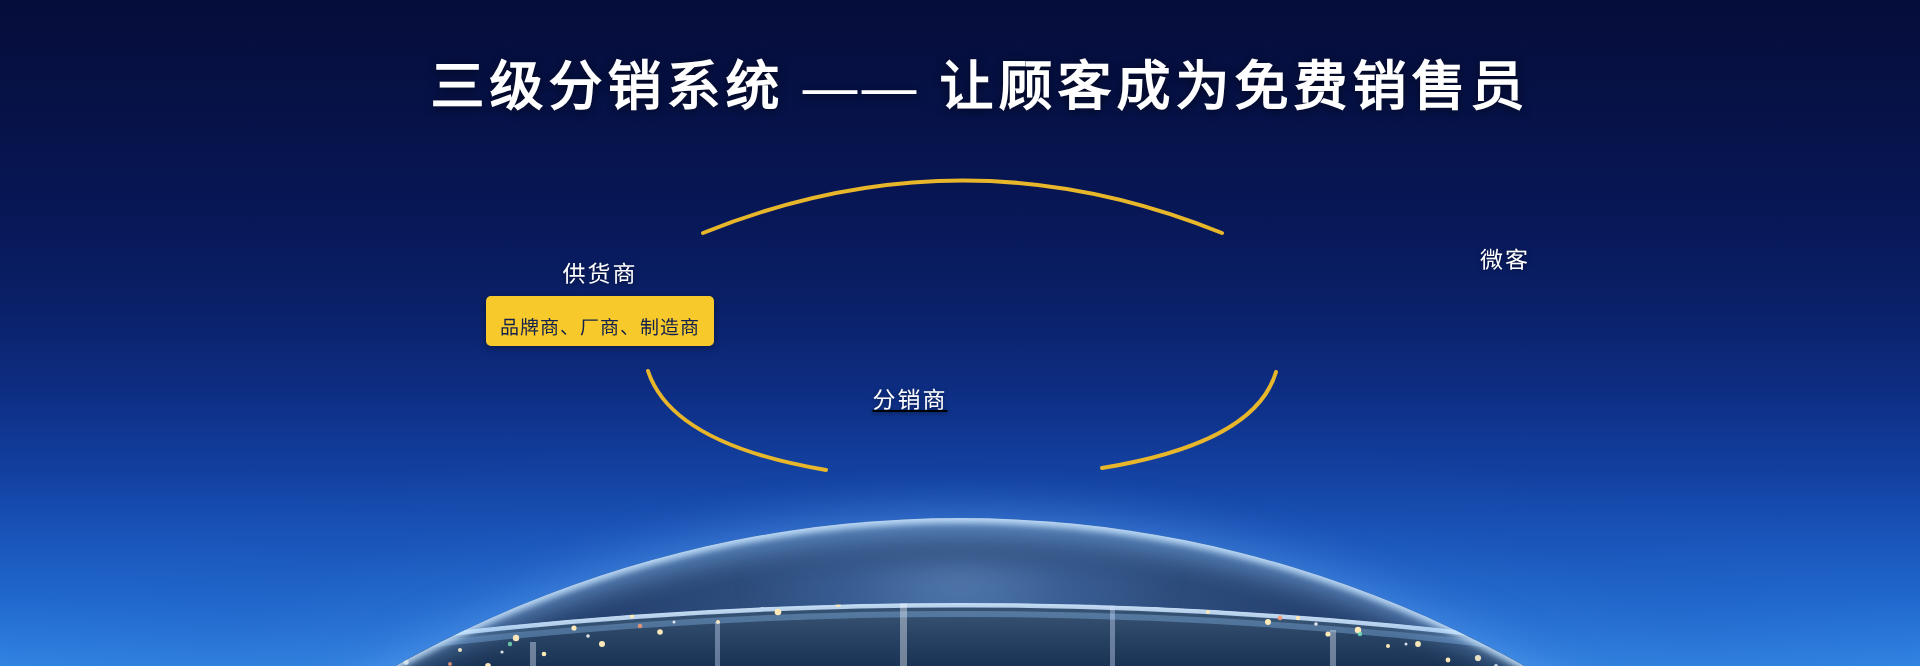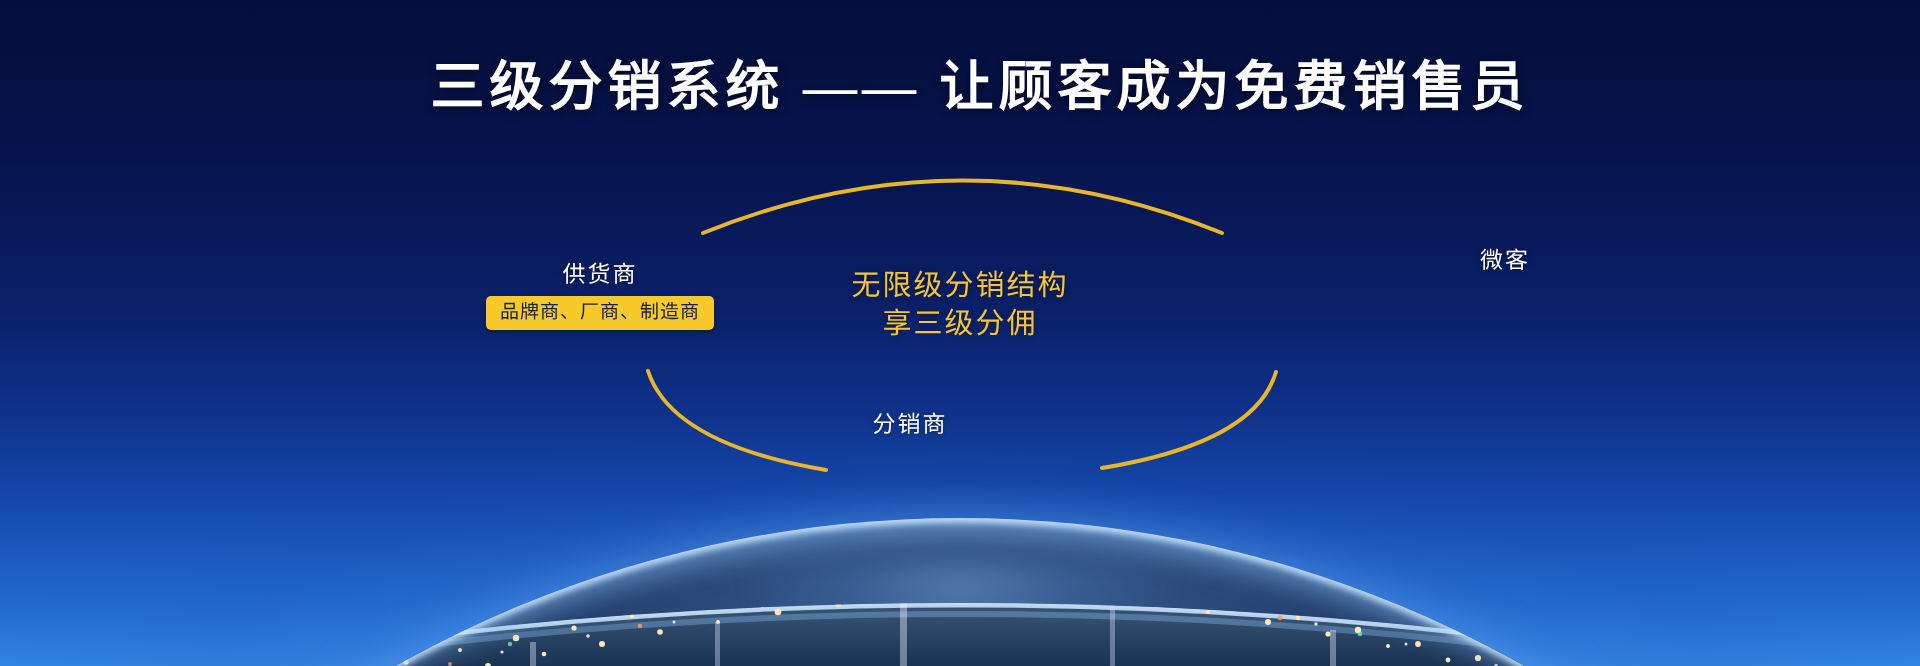--- a/index.html
+++ b/index.html
@@ -153,29 +153,29 @@
     text-shadow: 0 1px 5px rgba(0,0,0,0.45);
   }
   .node-badge {
     display: inline-block;
     margin-top: 9px;
     background: #f8c92b;
     color: #10204d;
     font-size: 19px;
     font-weight: 400;
     letter-spacing: 1px;
-    padding: 0 14px 7px 14px;
+    padding: 16px 14px 7px 14px;
     border-radius: 5px;
     box-shadow: 0 2px 6px rgba(0,0,0,0.35);
   }
 
   
   #node-supplier   { left: 395px; top: 262px; width: 410px; }
   #node-weike      { left: 1120px; top: 248px; width: 410px; text-align: right; }
-  #node-distributor{ left: 705px; top: 412px; width: 410px; }
+  #node-distributor{ left: 705px; top: 388px; width: 410px; text-decoration: underline; }
 
   .center-text {
     position: absolute;
     left: 760px;
     top: 266px;
     width: 400px;
     text-align: center;
     color: #f5c534;
     font-size: 29px;
     line-height: 1.32;
@@ -337,19 +337,15 @@
     </div>
 
     <div class="node" id="node-weike">
       <div class="node-label">微客</div>
     </div>
 
     <div class="node" id="node-distributor">
       <div class="node-label">分销商</div>
     </div>
 
-    <div class="center-text">
-      <div>无限级分销结构</div>
-      <div>享三级分佣</div>
-    </div>
   </div>
 
 </div>
 
 </body></html>

